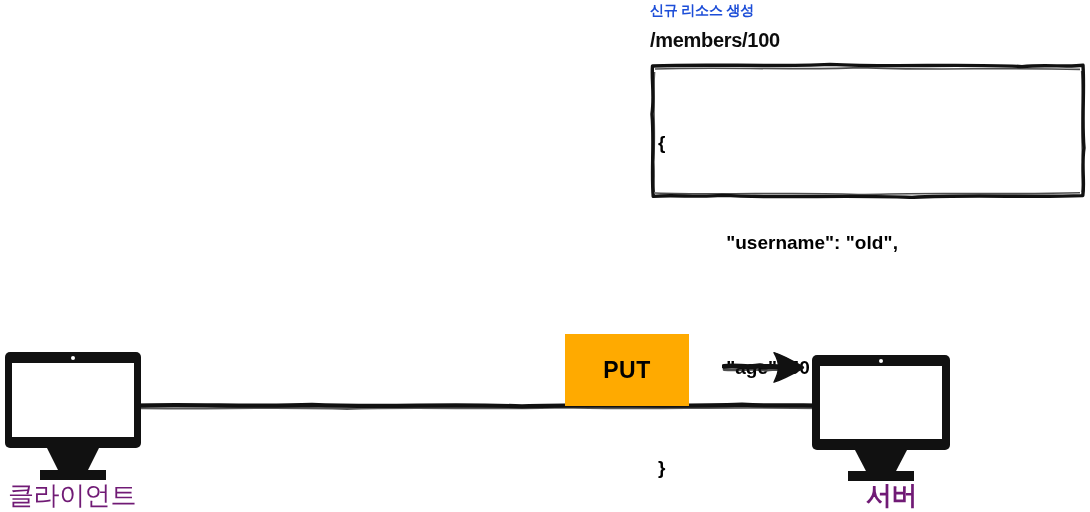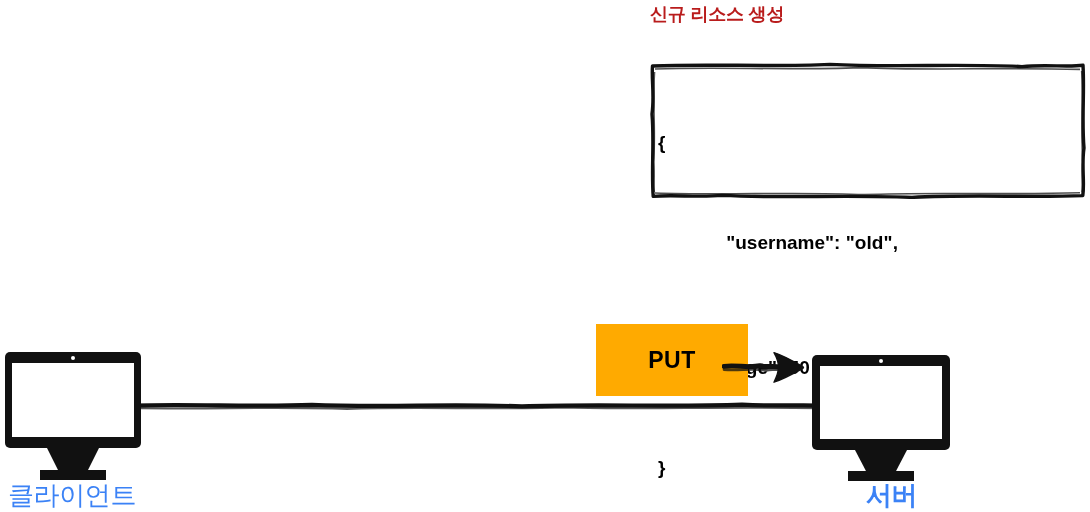--- a/index.html
+++ b/index.html
@@ -22,23 +22,23 @@
     inset: 0;
     width: 1090px;
     height: 512px;
   }
 
   
   .ann-caption {
     position: absolute;
     left: 650px;
     top: 2px;
-    font-size: 18px;
-    font-weight: bold;
-    color: #b91c1c;
+    font-size: 14px;
+    font-weight: bold;
+    color: #1d4ed8;
     letter-spacing: -0.2px;
     white-space: nowrap;
   }
   .ann-path {
     position: absolute;
     left: 650px;
     top: 29px;
     font-size: 20px;
     font-weight: bold;
     color: #0d0d0d;
@@ -87,28 +87,27 @@
     left: 132px;
     top: 396px;
     width: 690px;
     height: 18px;
   }
 
   
   .put-chip {
     position: absolute;
     left: 565px;
-    top: 324px;
-    width: 152px;
+    top: 334px;
+    width: 124px;
     height: 72px;
     background: #ffaa00;
     display: flex;
     align-items: center;
     justify-content: center;
-    margin-left: 31px;
   }
   .put-chip .put-label {
     font-size: 23px;
     font-weight: bold;
     color: #000000;
     letter-spacing: 0.5px;
   }
 
   
   .flow-arrow {
@@ -170,34 +169,35 @@
   #server-monitor .screen-body { width: 138px; height: 95px; }
   #server-monitor .screen-glass { left: 8px; top: 11px; width: 122px; height: 73px; }
   #server-monitor .neck { top: 95px; border-top: 23px solid #111111; border-left-width: 12px; border-right-width: 12px; width: 28px; }
   #server-monitor .foot { top: 116px; width: 66px; height: 10px; }
 
   
   .endpoint-label {
     position: absolute;
     font-size: 26px;
     font-weight: normal;
-    color: #3b82f6;
+    color: #701a75;
     white-space: nowrap;
     letter-spacing: -0.4px;
   }
   #client-label { left: 8px; top: 478px; }
   #server-label { left: 866px; top: 478px; font-weight: bold; }
 </style>
 </head>
 <body>
 
 <div class="canvas">
 
   <div class="ann-caption">신규 리소스 생성</div>
 
+  <div class="ann-path">/members/100</div>
 
   <div class="json-box">
     <svg class="sketch-frame" viewBox="0 0 436 137" preserveAspectRatio="none">
       <path d="M2.5,4 C60,1.6 120,5.2 180,2.4 C245,5.6 310,1.4 372,4.6 C396,2.2 418,5.4 433,3.2
                C434.6,30 431.6,58 434,86 C431.4,104 434.8,120 432.8,133.6
                C380,135.8 320,132.2 262,135.4 C198,132.6 132,136.4 72,133.4 C48,135.6 22,132.4 3.2,134.4
                C1.2,108 4.4,80 2,52 C4.6,34 1.4,18 2.5,4 Z" fill="none" stroke="#111111" stroke-width="3.4" stroke-linejoin="round"></path>
       <path d="M5,7 C70,4.8 140,8.4 210,5.6 C280,8.8 350,5.2 430,7.4" fill="none" stroke="#111111" stroke-width="1.6" opacity="0.75"></path>
       <path d="M5,131 C75,133.4 145,129.6 215,132.6 C285,129.8 355,133.2 430,130.8" fill="none" stroke="#111111" stroke-width="1.6" opacity="0.75"></path>
       <path d="M4.6,10 C2.4,40 6,70 3.6,100 C5,115 3,124 4.4,130" fill="none" stroke="#111111" stroke-width="1.5" opacity="0.7"></path>

